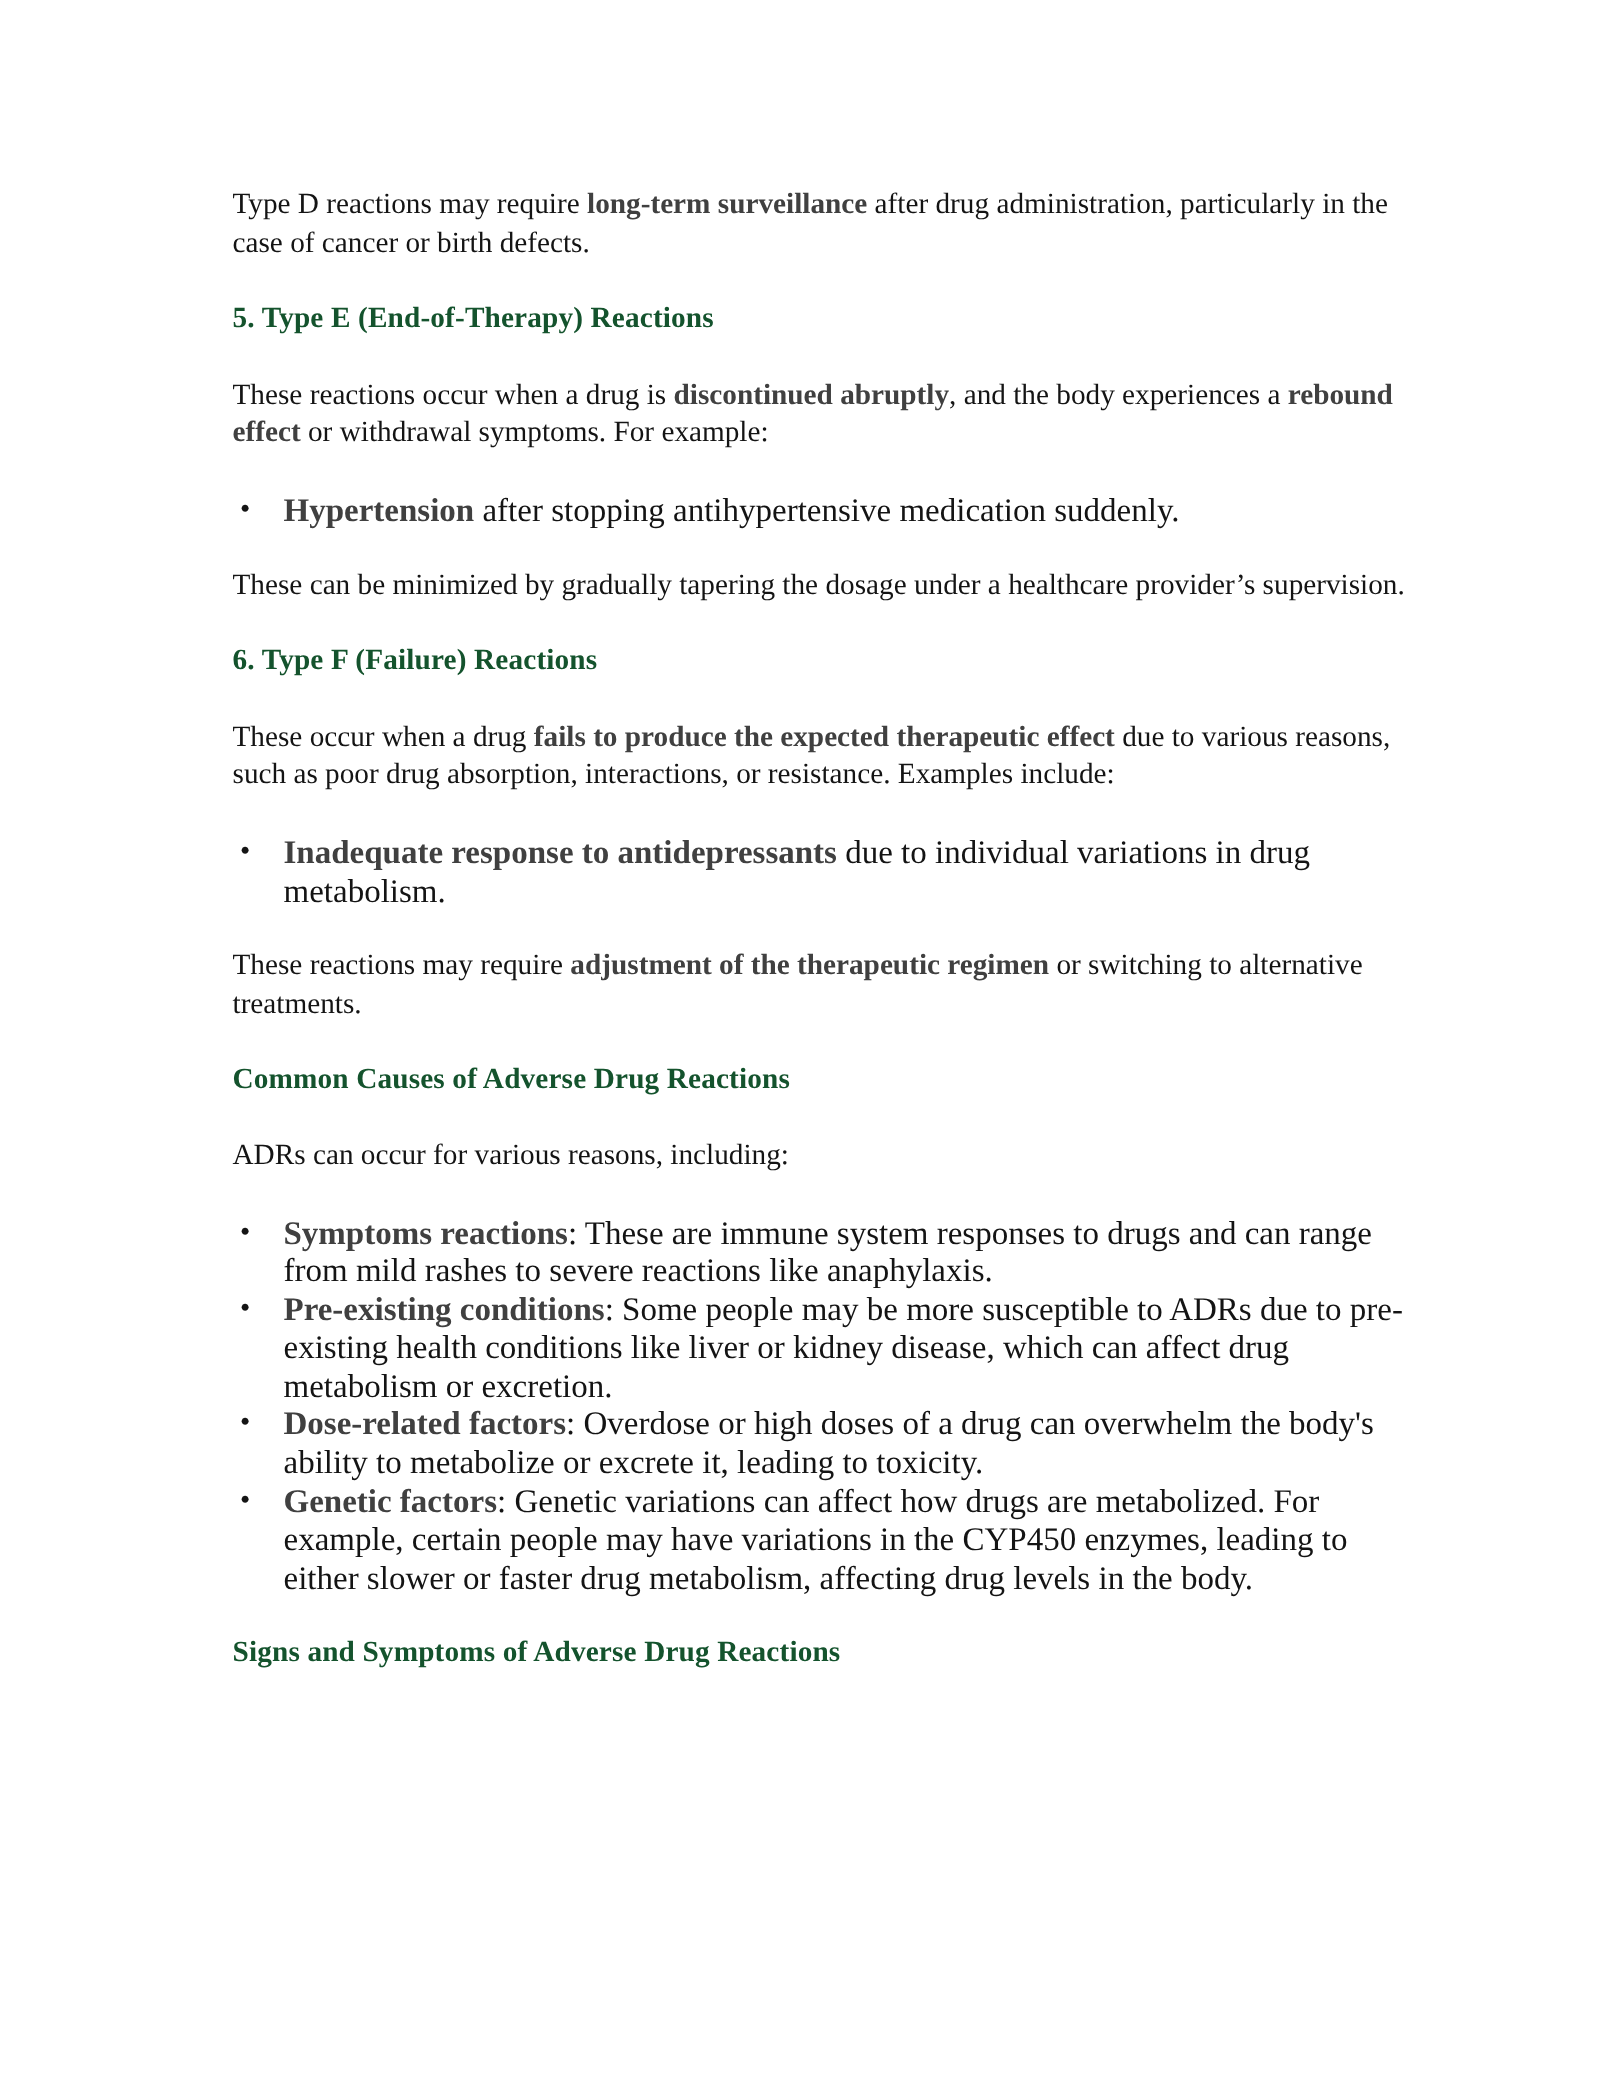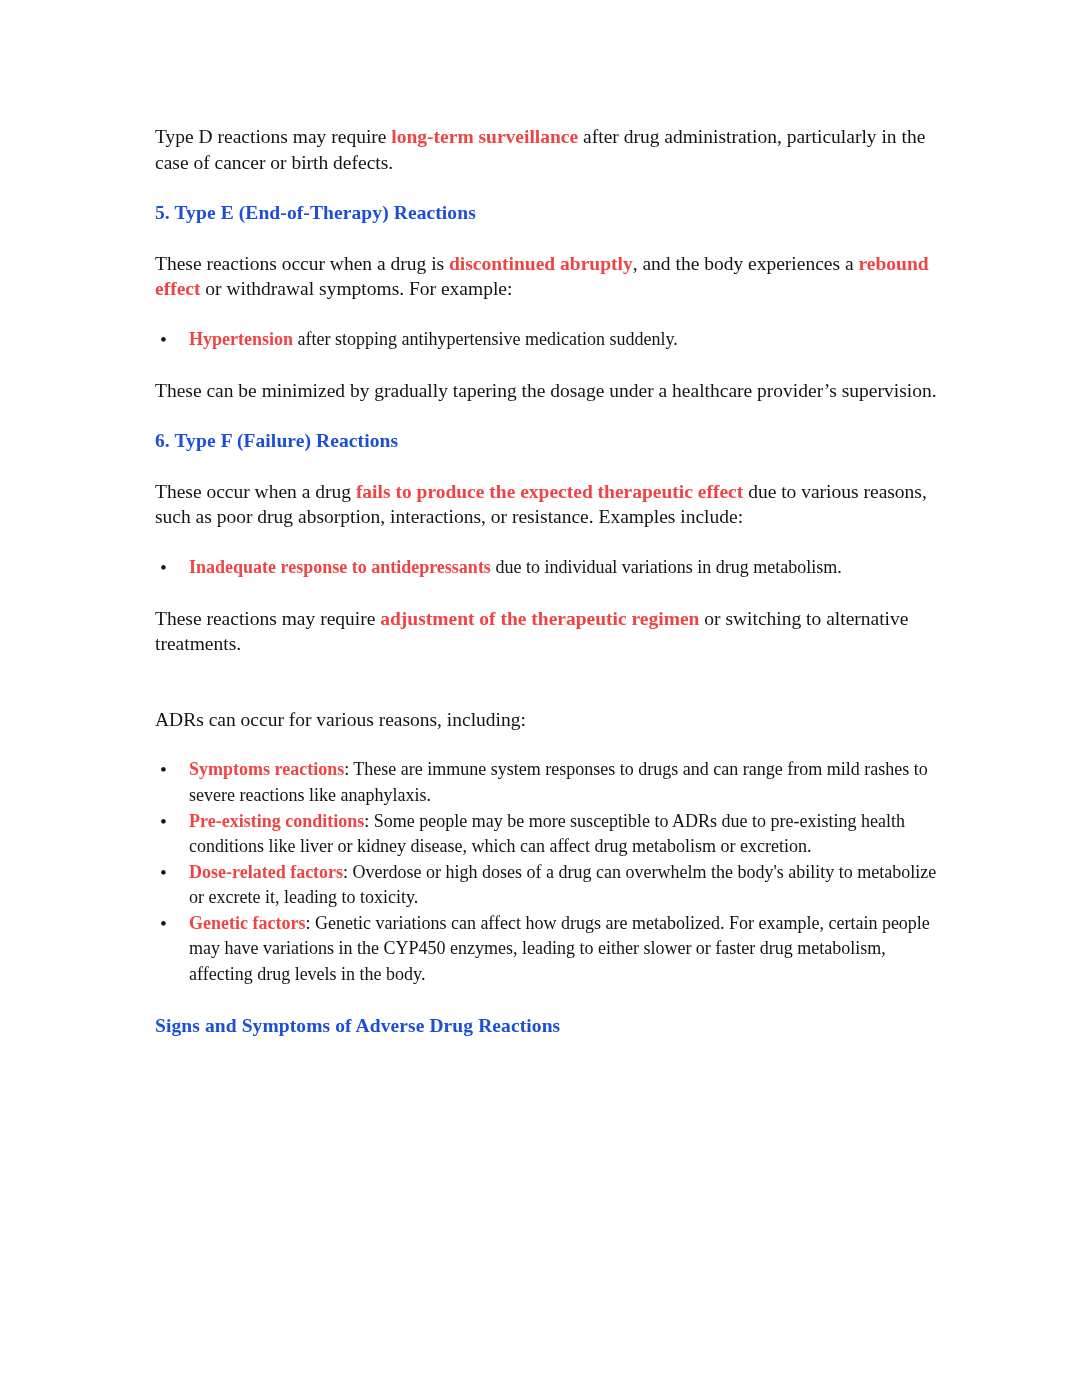--- a/index.html
+++ b/index.html
@@ -34,47 +34,47 @@
   }
   p.para + .gap,
   .blk + .gap { display: block; }
   .gap { height: 25px; }
 
   h3.heading {
     margin: 0;
     font-size: 19.5px;
     line-height: 25.6px;
     font-weight: bold;
-    color: #1d4ed8;
+    color: #14532d;
     letter-spacing: 0.1px;
   }
 
   ul.bullets {
     margin: 0;
     padding: 0;
     list-style: none;
   }
   ul.bullets li {
     position: relative;
     padding-left: 34px;
-    font-size: 18px;
+    font-size: 22px;
     line-height: 25.6px;
     color: #141414;
     margin: 0;
   }
   ul.bullets li::before {
     content: "\2022";
     position: absolute;
     left: 5px;
     top: 0;
     font-size: 19.5px;
     line-height: 25.6px;
     color: #141414;
   }
-  b, strong { font-weight: bold; color: #ef4444; }
+  b, strong { font-weight: bold; color: #404040; }
 </style>
 </head>
 <body>
 
 <div id="page">
   <div class="doc-body">
       <p class="para blk"><span>Type D reactions may require </span><b>long-term surveillance</b><span> after drug administration, particularly in the case of cancer or birth defects.</span></p>
       <div class="gap"></div>
       <h3 class="heading blk">5. Type E (End-of-Therapy) Reactions</h3>
       <div class="gap"></div>
@@ -89,20 +89,21 @@
       <h3 class="heading blk">6. Type F (Failure) Reactions</h3>
       <div class="gap"></div>
       <p class="para blk"><span>These occur when a drug </span><b>fails to produce the expected therapeutic effect</b><span> due to various reasons, such as poor drug absorption, interactions, or resistance. Examples include:</span></p>
       <div class="gap"></div>
       <ul class="bullets blk">
         <li><b>Inadequate response to antidepressants</b><span> due to individual variations in drug metabolism.</span></li>
       </ul>
       <div class="gap"></div>
       <p class="para blk"><span>These reactions may require </span><b>adjustment of the therapeutic regimen</b><span> or switching to alternative treatments.</span></p>
       <div class="gap"></div>
+      <h3 class="heading blk">Common Causes of Adverse Drug Reactions</h3>
       <div class="gap"></div>
       <p class="para blk"><span>ADRs can occur for various reasons, including:</span></p>
       <div class="gap"></div>
       <ul class="bullets blk">
         <li><b>Symptoms reactions</b><span>: These are immune system responses to drugs and can range from mild rashes to severe reactions like anaphylaxis.</span></li>
         <li><b>Pre-existing conditions</b><span>: Some people may be more susceptible to ADRs due to pre-existing health conditions like liver or kidney disease, which can affect drug metabolism or excretion.</span></li>
         <li><b>Dose-related factors</b><span>: Overdose or high doses of a drug can overwhelm the body's ability to metabolize or excrete it, leading to toxicity.</span></li>
         <li><b>Genetic factors</b><span>: Genetic variations can affect how drugs are metabolized. For example, certain people may have variations in the CYP450 enzymes, leading to either slower or faster drug metabolism, affecting drug levels in the body.</span></li>
       </ul>
       <div class="gap"></div>

